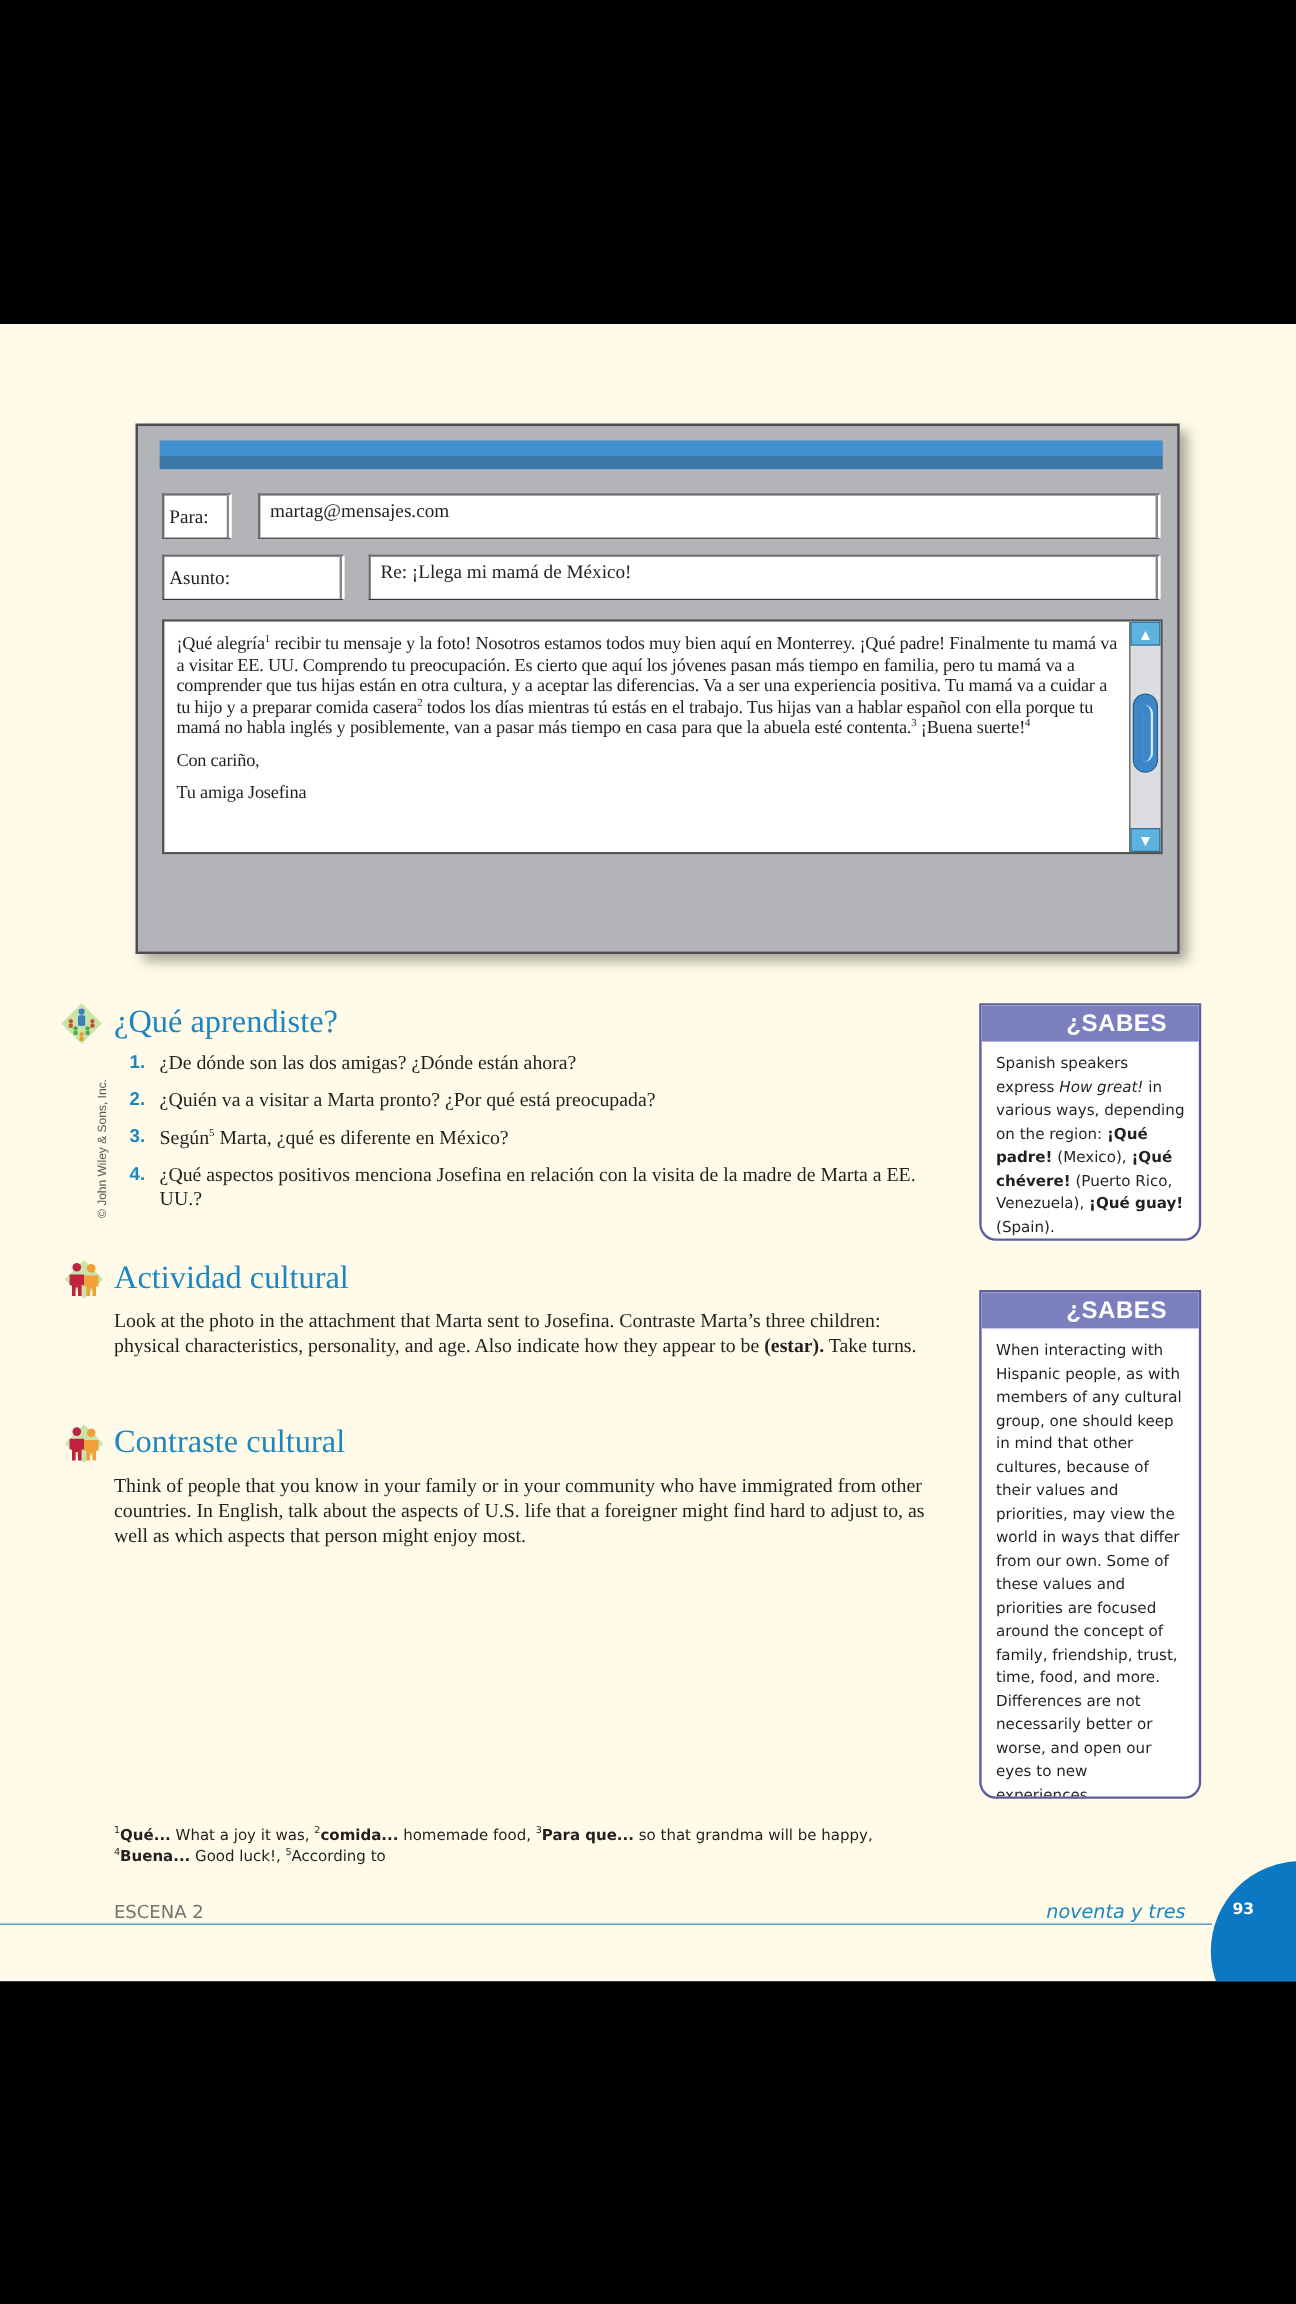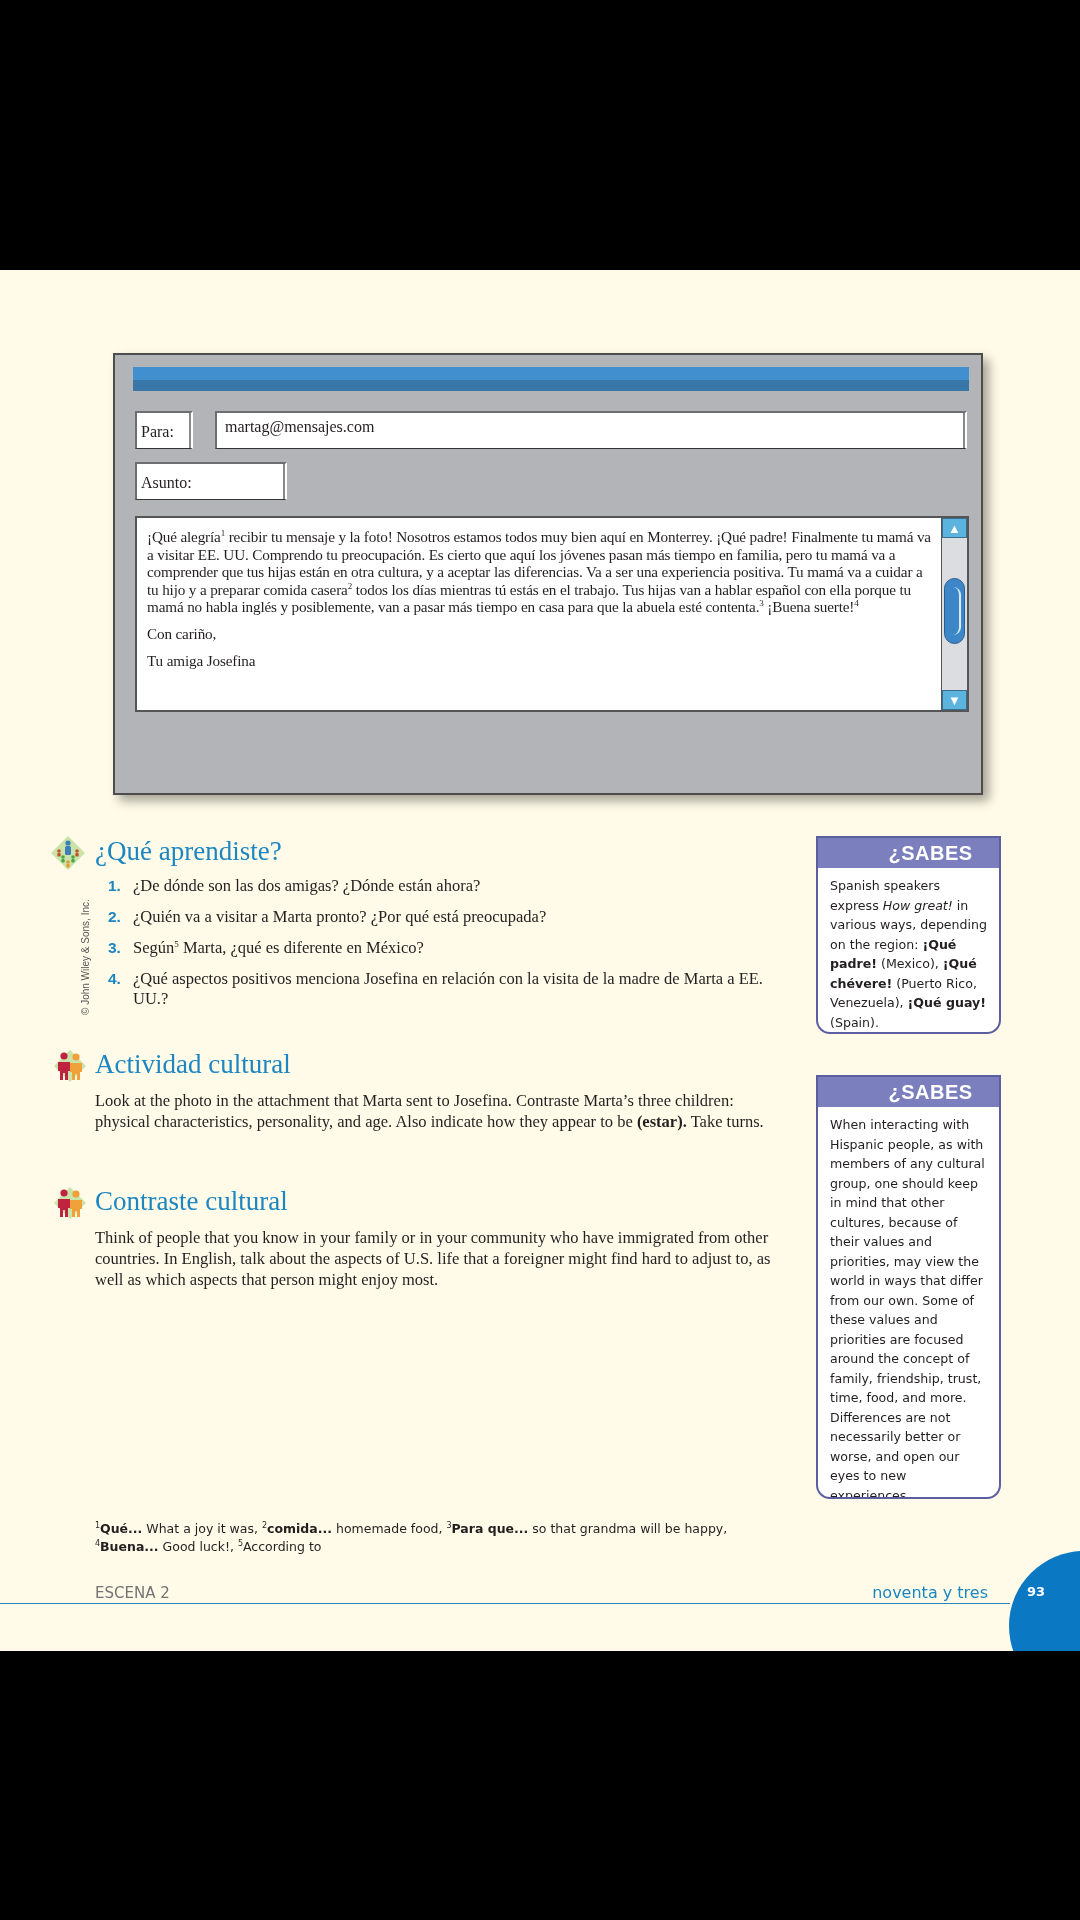--- a/index.html
+++ b/index.html
@@ -90,41 +90,42 @@
     padding: 8px 10px 10px 12px; font-family: "DejaVu Sans", sans-serif; font-size: 12.6px;
     line-height: 19.5px; color: #231f20;
   }
   .sabes-body b { font-weight: bold; }
   .sabes-body i { font-style: italic; }
 
   .footnotes { position: absolute; left: 95px; top: 1250px; width: 700px; font-family: "DejaVu Sans", sans-serif; font-size: 12.5px; line-height: 18px; color: #231f20; }
   .footnotes sup { font-size: 8px; line-height: 0; }
   .footer-rule { position: absolute; left: 0; top: 1333px; width: 1010px; height: 1px; background: #2f86bb; }
   .footer-left { position: absolute; left: 95px; top: 1314px; font-family: "DejaVu Sans", sans-serif; font-size: 15px; font-weight: normal; color: #737373; }
-  .footer-right { position: absolute; right: 92px; top: 1313px; font-family: "DejaVu Sans", sans-serif; font-size: 16px; color: #1b86c1; }
+  .footer-right { position: absolute; right: 92px; top: 1313px; font-family: "DejaVu Sans", sans-serif; font-size: 16px; color: #1b86c1; font-style: italic; }
   .page-circle {
     position: absolute; left: 1009px; top: 1281px; width: 150px; height: 150px; border-radius: 50%;
     background: #0a78c2;
   }
   .page-number { position: absolute; left: 1027px; top: 1314px; font-family: "DejaVu Sans", sans-serif; font-weight: bold; font-size: 13px; color: #fff; }
 </style>
 </head>
 <body>
 
 <div class="page">
 
   <div class="copyright">© John Wiley &amp; Sons, Inc.</div>
 
   <div class="email-window">
     <div class="titlebar"></div>
 
     <div class="field-label label-para">Para:</div>
     <div class="field-value value-para">martag@mensajes.com</div>
 
     <div class="field-label label-asunto">Asunto:</div>
+    <div class="field-value value-asunto">Re: ¡Llega mi mamá de México!</div>
 
     <div class="body-box">
       <div class="body-text">
         <p><span>¡Qué alegría</span><sup>1</sup><span> recibir tu mensaje y la foto! Nosotros estamos todos muy bien aquí en Monterrey. ¡Qué padre! Finalmente tu mamá va a visitar EE. UU. Comprendo tu preocupación. Es cierto que aquí los jóvenes pasan más tiempo en familia, pero tu mamá va a comprender que tus hijas están en otra cultura, y a aceptar las diferencias. Va a ser una experiencia positiva. Tu mamá va a cuidar a tu hijo y a preparar comida casera</span><sup>2</sup><span> todos los días mientras tú estás en el trabajo. Tus hijas van a hablar español con ella porque tu mamá no habla inglés y posiblemente, van a pasar más tiempo en casa para que la abuela esté contenta.</span><sup>3</sup><span> ¡Buena suerte!</span><sup>4</sup></p>
         <p class="closing">Con cariño,</p>
         <p class="closing">Tu amiga Josefina</p>
       </div>
       <div class="scrollbar">
         <div class="scroll-btn scroll-up">▲</div>
         <div class="scroll-thumb"></div>

